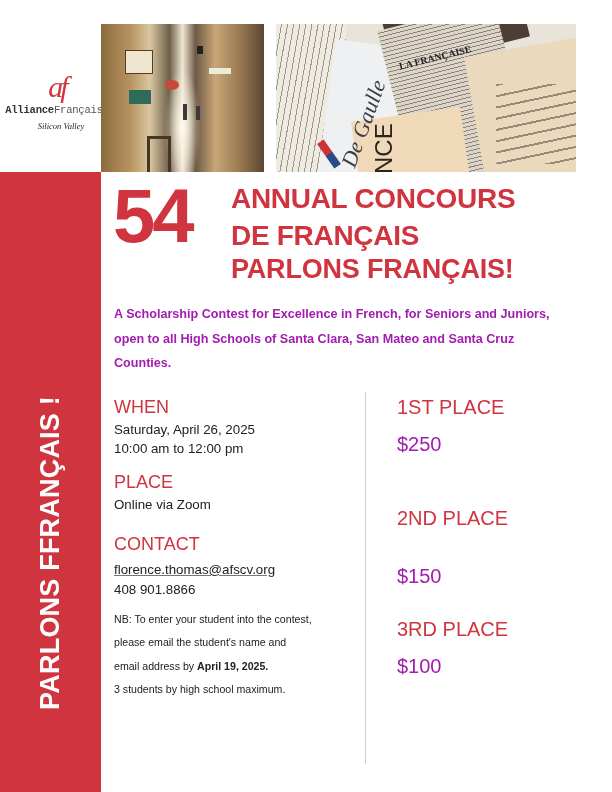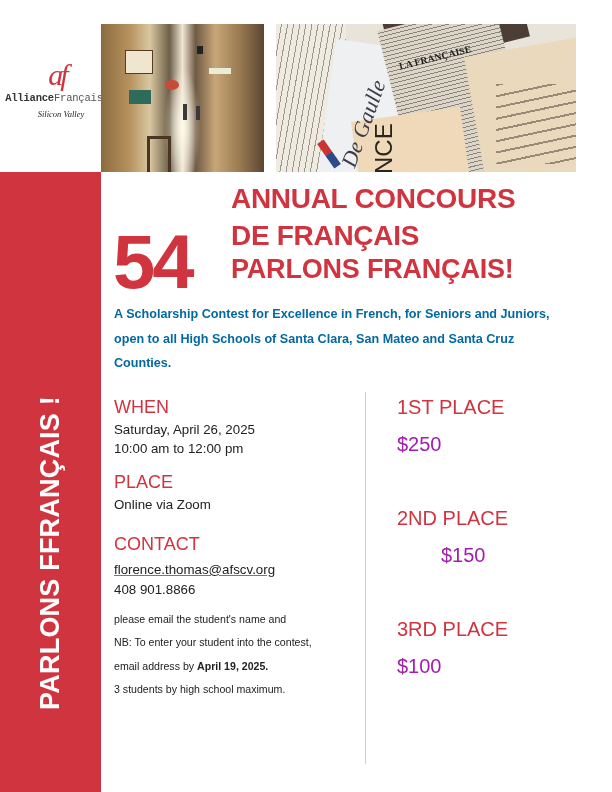--- a/index.html
+++ b/index.html
@@ -1,18 +1,18 @@
 <!DOCTYPE html>
 <html><head>
   <meta charset="utf-8">
   <style>
     html, body { margin: 0; padding: 0; background: #ffffff; }
     body { width: 612px; height: 792px; position: relative; overflow: hidden; font-family: "Liberation Sans", sans-serif; }
 
-    .logo { position: absolute; left: 0; top: 60px; width: 114px; text-align: center; }
+    .logo { position: absolute; left: 0; top: 72px; width: 114px; text-align: center; }
     .logo-af { font-family: "Liberation Serif", serif; font-style: italic; color: #d0343f; font-size: 30px; line-height: 30px; letter-spacing: -3px; }
     .logo-name { font-family: Liberation Mono, monospace; font-size: 10.5px; color: #333; line-height: 13px; margin-top: 2px; letter-spacing: -0.2px; }
     .logo-name b { font-weight: bold; }
     .logo-name span.light { color: #555; }
     .logo-sub { font-family: "Liberation Serif", serif; font-style: italic; font-size: 8.5px; color: #222; margin-top: 4px; margin-left: 8px; }
 
     .photo { position: absolute; overflow: hidden; }
     .photo-street { left: 101px; top: 24px; width: 163px; height: 148px;
       background:
         radial-gradient(ellipse 18px 60px at 50% 70%, rgba(255,250,235,0.95), rgba(255,250,235,0) 100%),
@@ -38,26 +38,26 @@
     .photo-docs .nce { position:absolute; left:110px; top:108px; font-family: "Liberation Sans", sans-serif; font-size:24px; color:#2a241e; transform: rotate(-90deg); transform-origin: left top; }
     .photo-docs .nce { left: 94px; top: 150px; }
     .photo-docs .degaulle { position:absolute; left:58px; top:56px; font-family:"Liberation Serif", serif; font-style:italic; font-size:22px; color:#3c3c4a; transform: rotate(-70deg); transform-origin:left top; }
     .photo-docs .degaulle { left: 60px; top: 138px; }
     .photo-docs .lafrancaise { position:absolute; left:122px; top:28px; font-family:"Liberation Serif", serif; font-weight:bold; font-size:10px; color:#1e1e1e; transform: rotate(-14deg); }
     .photo-docs .flag { position:absolute; left:38px; top:126px; width:30px; height:8px; background: linear-gradient(90deg,#c33 0,#c33 50%,#2a4a8a 50%); transform: rotate(55deg); }
 
     .redbar { position: absolute; left: 0; top: 172px; width: 101px; height: 620px; background: #d0343f; }
     .redbar-text { position: absolute; left: 50px; top: 553px; transform: translate(-50%, -50%) rotate(-90deg); white-space: nowrap; color: #ffffff; font-weight: bold; font-size: 27px; letter-spacing: 0.2px; font-family: "Liberation Sans", sans-serif; }
 
-    .title-number { position: absolute; left: 113px; top: 178px; font-size: 76px; line-height: 76px; color: #d0343f; font-weight: bold; letter-spacing: -3px; margin-top: 46px; }
+    .title-number { position: absolute; left: 113px; top: 178px; font-size: 76px; line-height: 76px; color: #d0343f; font-weight: bold; letter-spacing: -3px; }
     .title-line1 { position: absolute; left: 231px; top: 184px; font-size: 28px; line-height: 30px; color: #d0343f; font-weight: bold; letter-spacing: -0.3px; }
     .title-line2 { position: absolute; left: 231px; top: 221px; font-size: 28px; line-height: 30px; color: #d0343f; font-weight: bold; letter-spacing: -0.3px; }
     .title-line3 { position: absolute; left: 231px; top: 257px; font-size: 27px; line-height: 24px; color: #d0343f; font-weight: bold; letter-spacing: -0.2px; }
 
-    .intro { position: absolute; left: 114px; top: 302px; width: 440px; font-size: 12.6px; line-height: 24.5px; color: #0369a1; font-weight: bold; }
+    .intro { position: absolute; left: 114px; top: 302px; width: 440px; font-size: 12.6px; line-height: 24.5px; color: #a21caf; font-weight: bold; }
 
     .section-label { position: absolute; left: 114px; font-size: 18px; line-height: 22px; color: #d0343f; }
     .section-text { position: absolute; left: 114px; font-size: 13.3px; line-height: 19px; color: #222; }
     .email-link { color: #222; text-decoration: underline; text-decoration-color: #777; }
 
     .note { position: absolute; left: 114px; top: 608px; width: 250px; font-size: 10.6px; line-height: 23.3px; color: #222; }
     .note b { font-weight: bold; }
 
     .divider { position: absolute; left: 365px; top: 392px; width: 1px; height: 372px; background: #cfcfcf; }
 
@@ -115,26 +115,26 @@
 <div class="section-label" style="top:471px;">PLACE</div>
 <div class="section-text" style="top:495px;">Online via Zoom</div>
 
 <div class="section-label" style="top:533px;">CONTACT</div>
 <div class="section-text" style="top:560px;">
   <a class="email-link">florence.thomas@afscv.org</a>
 </div>
 <div class="section-text" style="top:580px;">408 901.8866</div>
 
 <div class="note">
+  <div>NB: To enter your student into the contest,</div>
   <div>please email the student's name and</div>
-  <div>NB: To enter your student into the contest,</div>
   <div><span>email address by </span><b>April 19, 2025.</b></div>
   <div>3 students by high school maximum.</div>
 </div>
 
 <div class="divider"></div>
 
 <div class="prize-label" style="top:395px;">1ST PLACE</div>
 <div class="prize-amount" style="top:432px;">$250</div>
 <div class="prize-label" style="top:506px;">2ND PLACE</div>
-<div class="prize-amount" style="top:543px;margin-left:44px;">$150</div>
+<div class="prize-amount" style="top:564px;">$150</div>
 <div class="prize-label" style="top:617px;">3RD PLACE</div>
 <div class="prize-amount" style="top:654px;">$100</div>
 
 </body></html>

